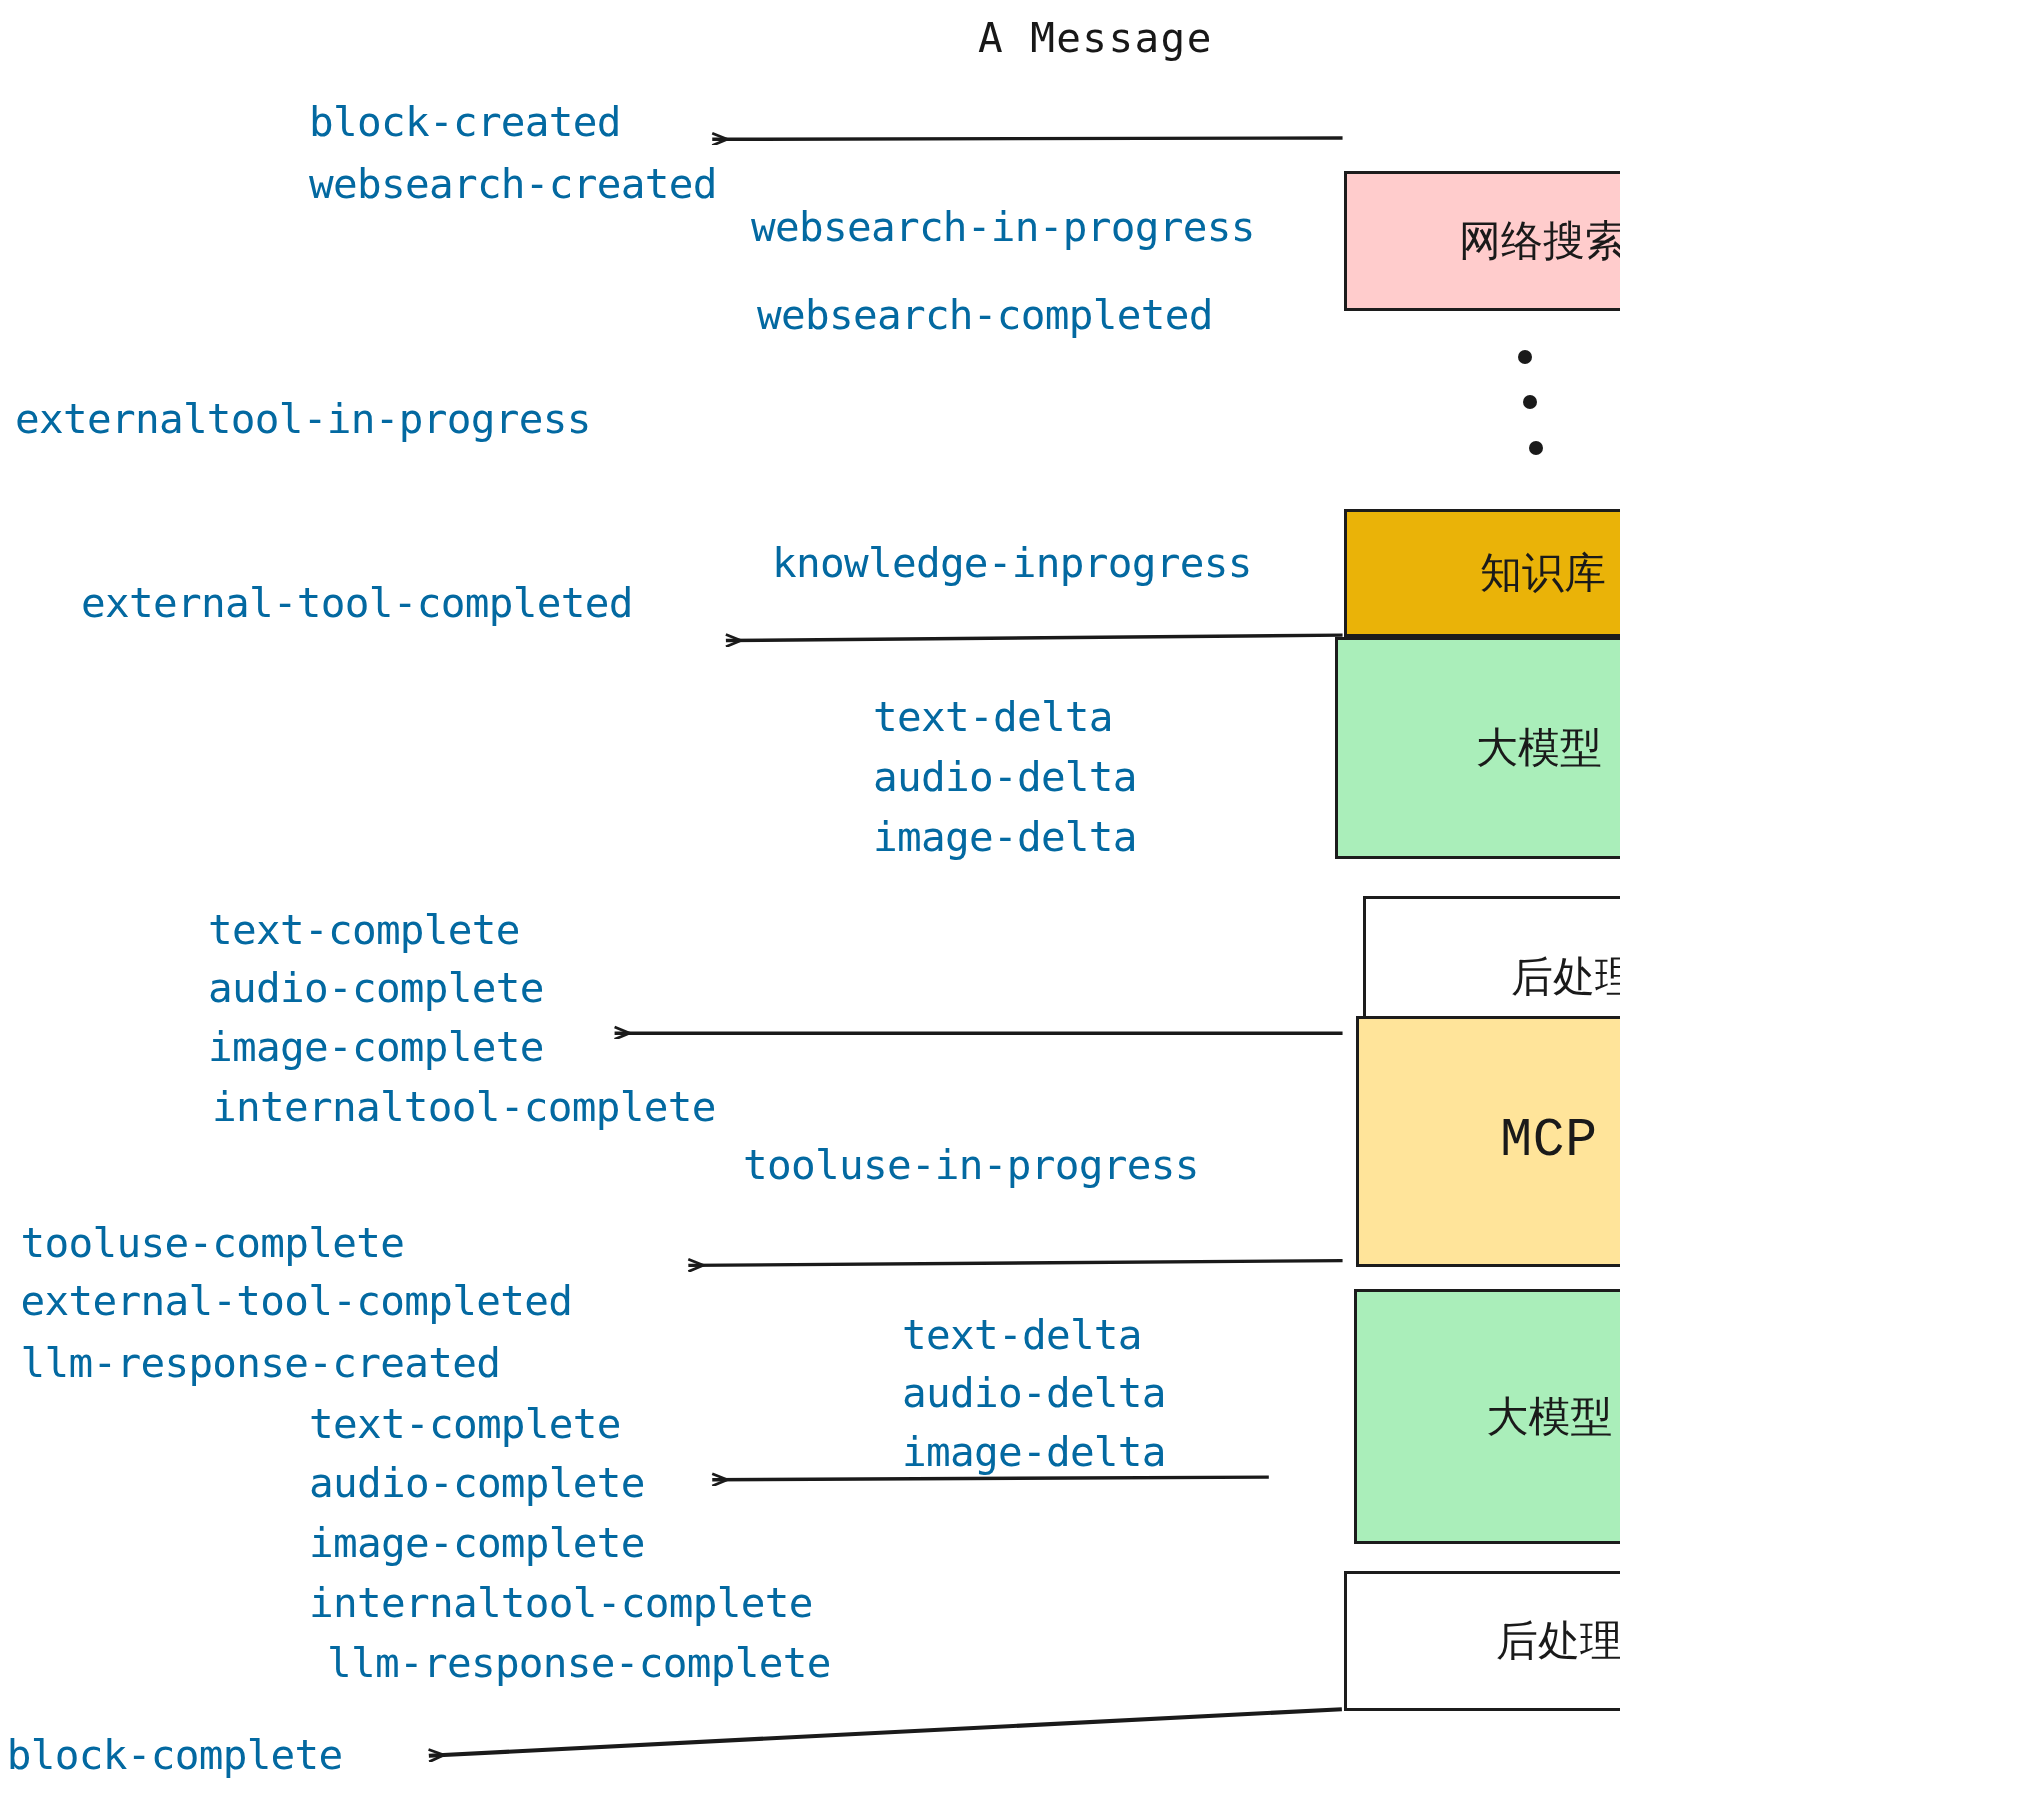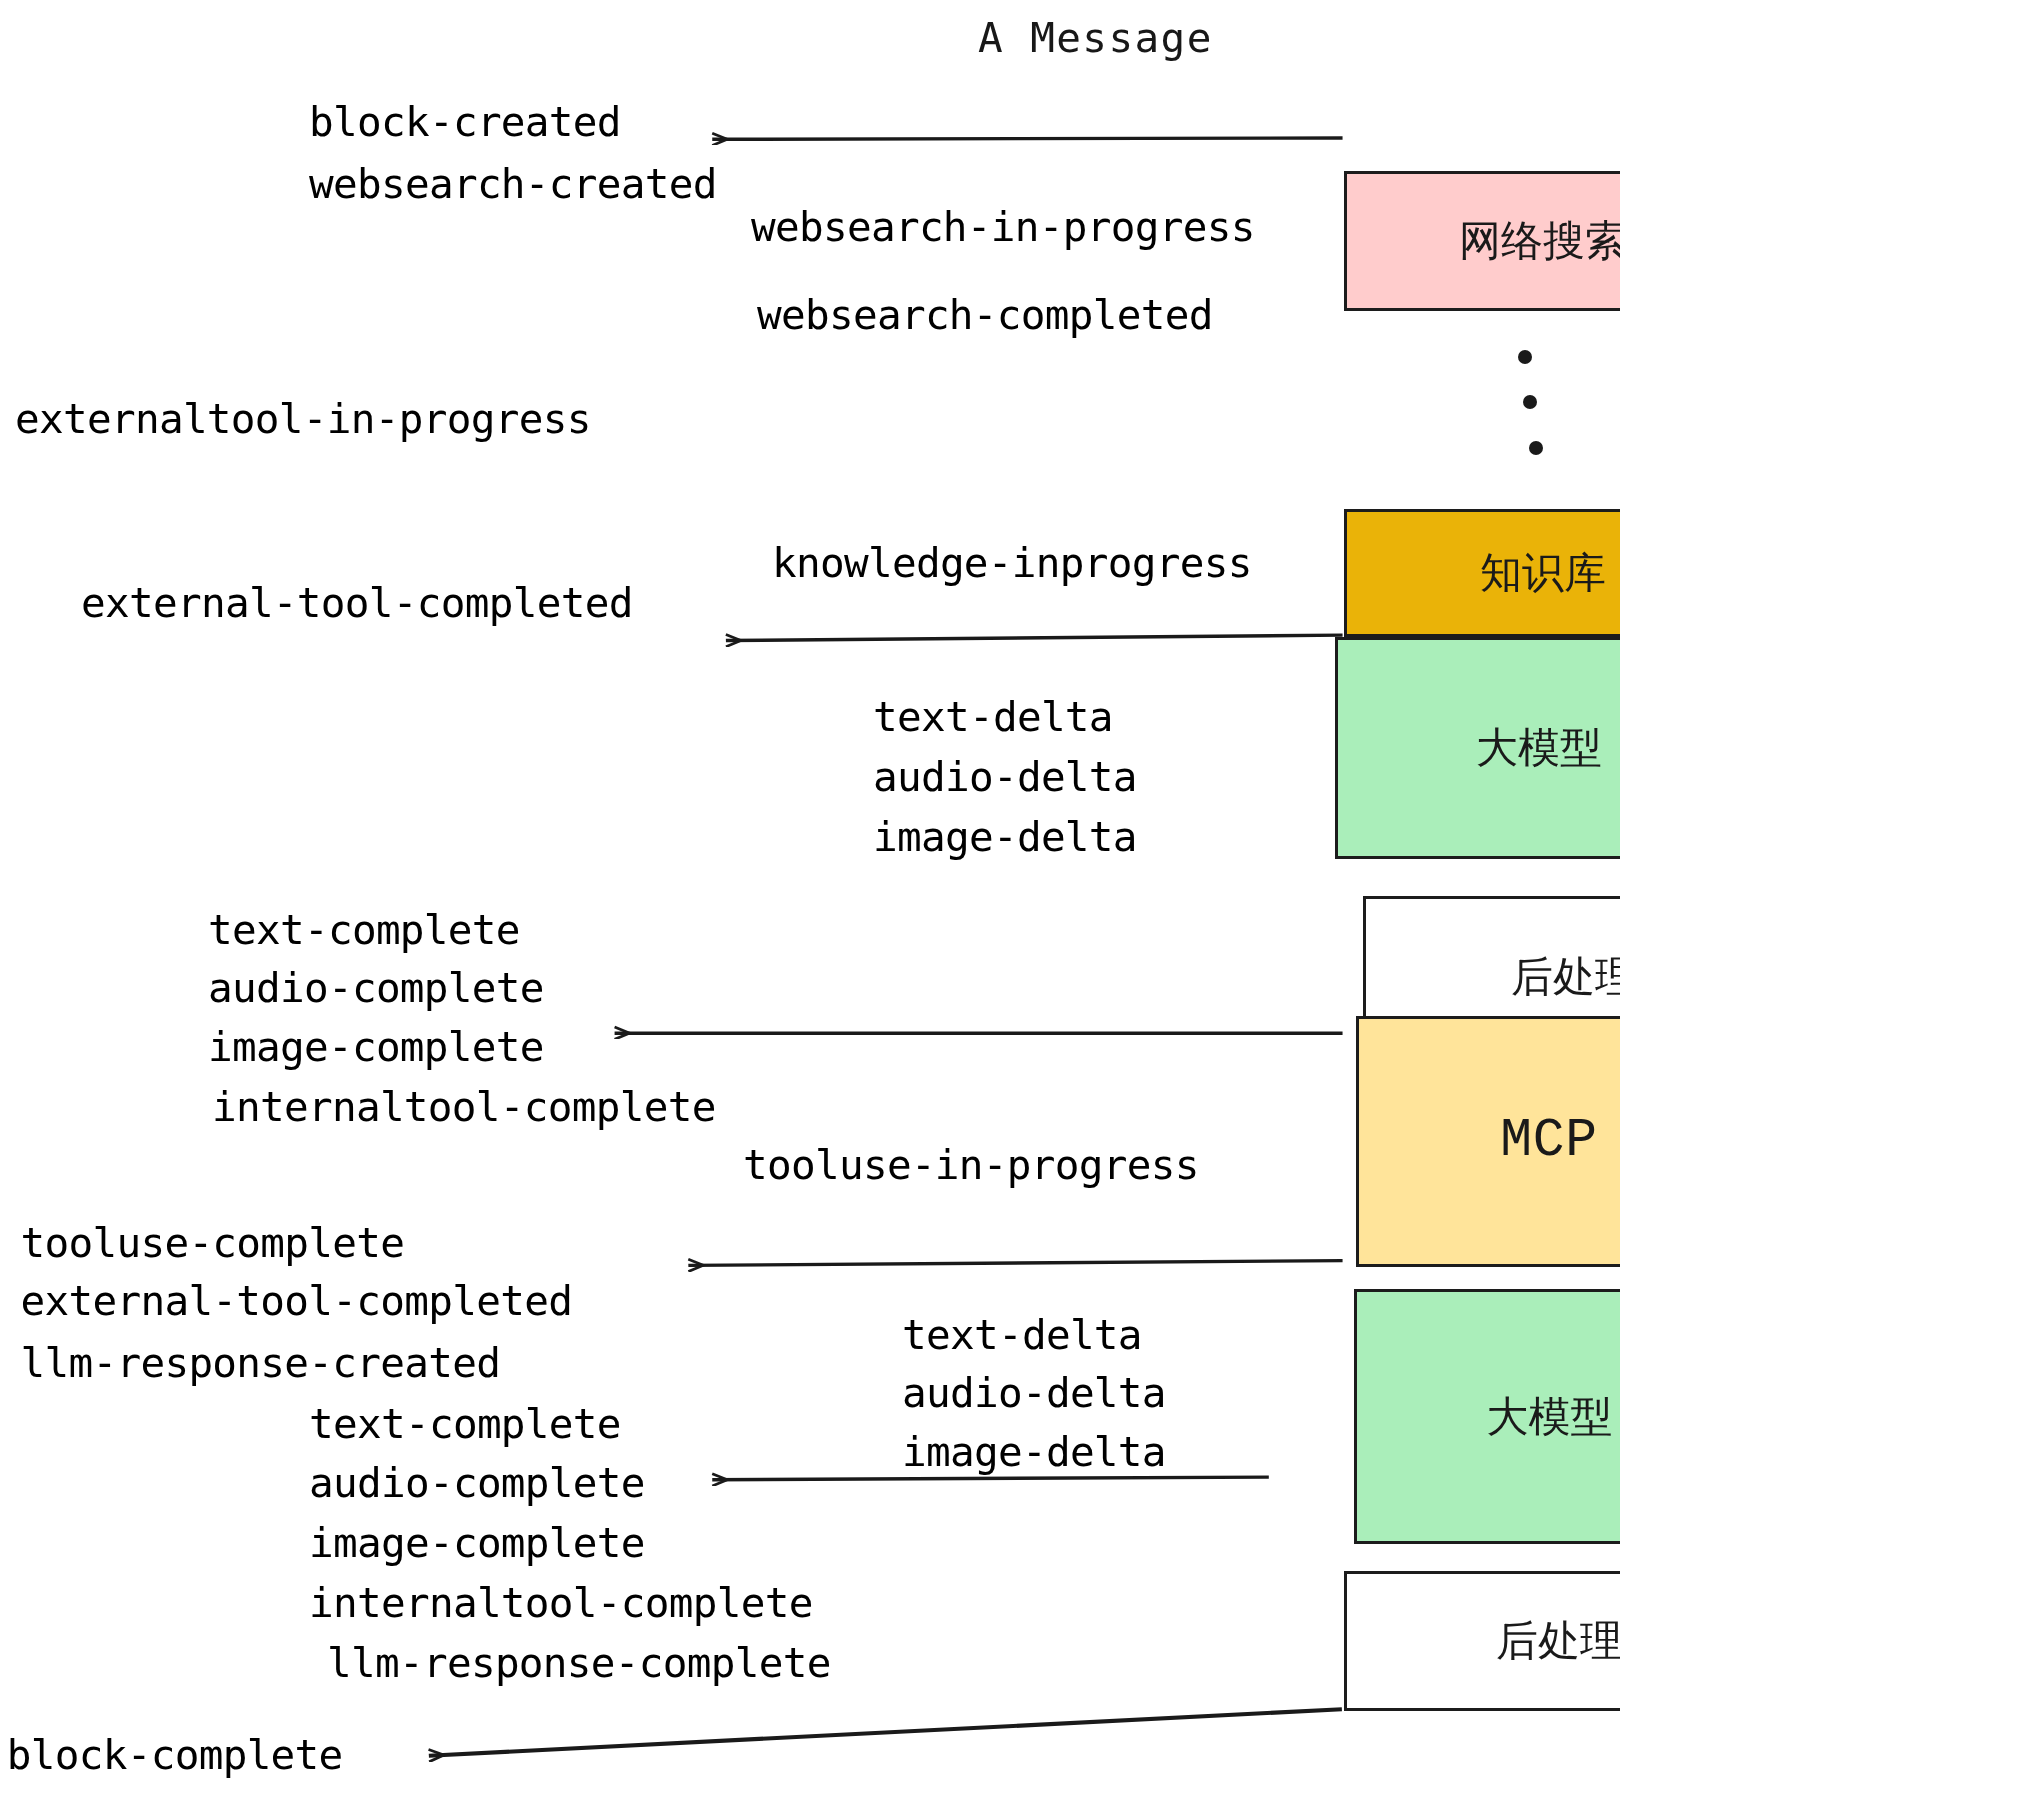--- a/index.html
+++ b/index.html
@@ -14,21 +14,21 @@
     background: #ffffff;
     overflow: hidden;
     font-family: "DejaVu Sans Mono", "Liberation Mono", monospace;
   }
   .evt {
     position: absolute;
     white-space: pre;
     font-family: "DejaVu Sans Mono", "Liberation Mono", monospace;
     font-size: 41px;
     line-height: 1;
-    color: #000000;
+    color: #0369a1;
     letter-spacing: -0.7px;
   }
   .title {
     position: absolute;
     white-space: pre;
     font-family: "DejaVu Sans Mono", "Liberation Mono", monospace;
     font-size: 41px;
     line-height: 1;
     color: #181818;
     letter-spacing: 1.4px;

